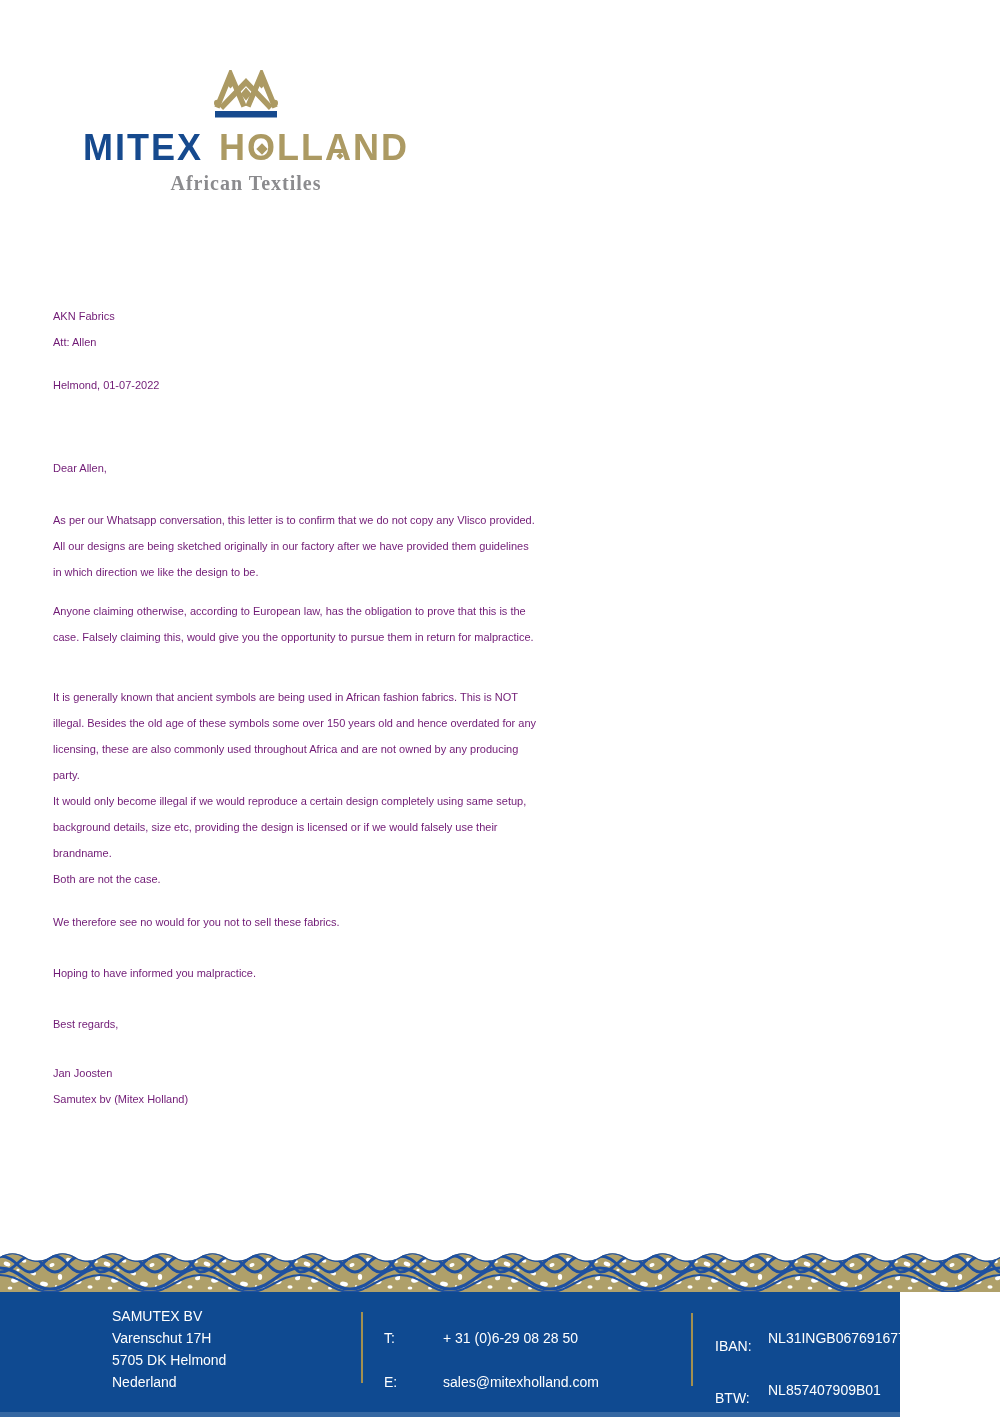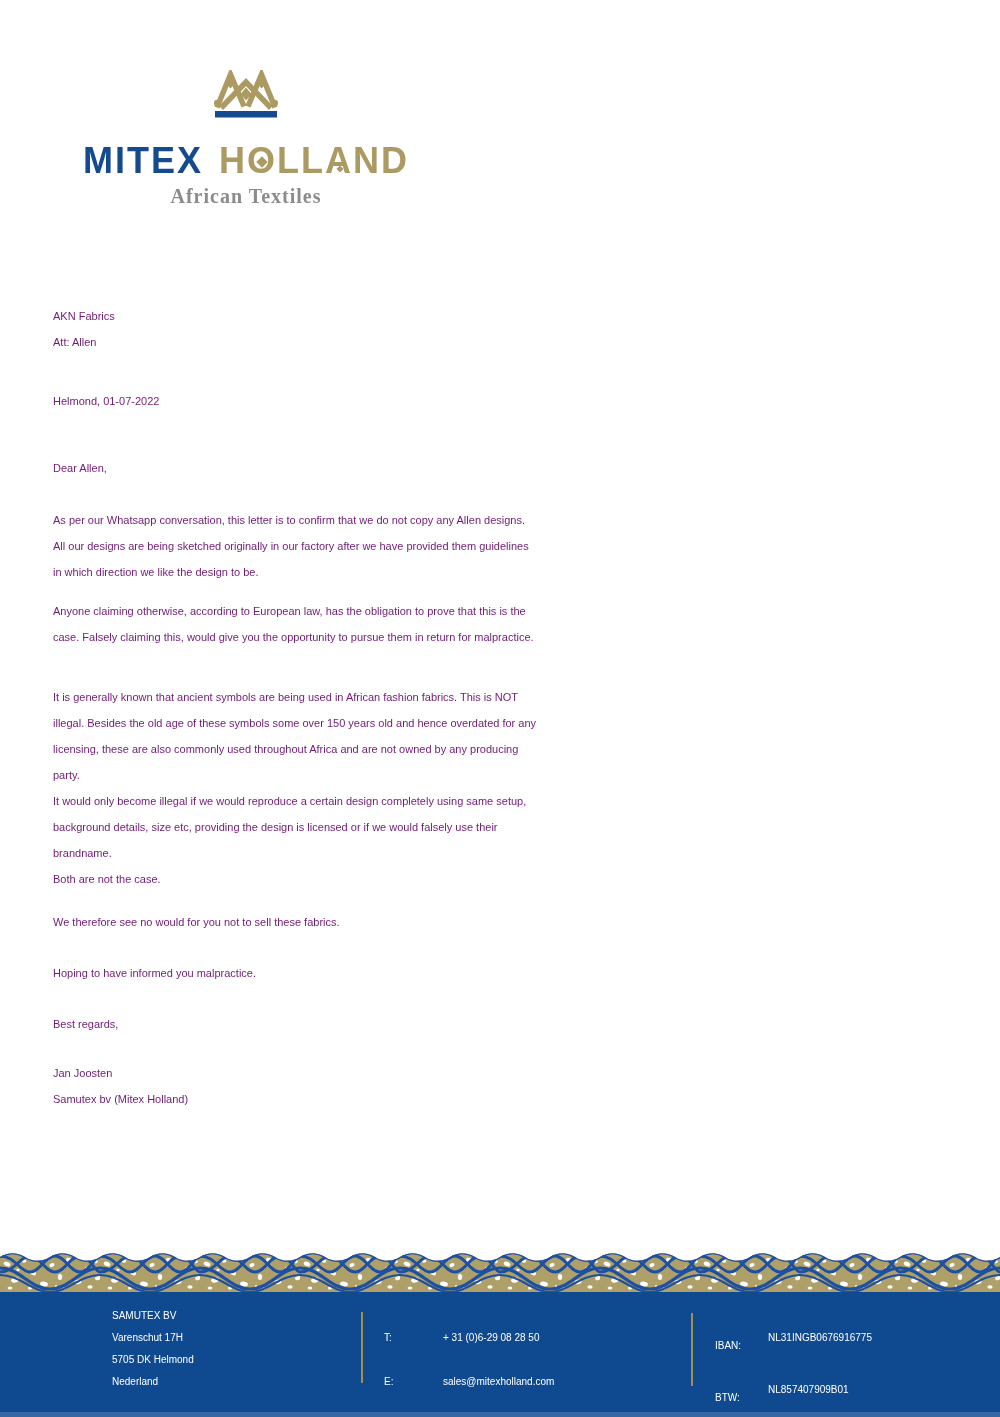--- a/index.html
+++ b/index.html
@@ -2,40 +2,40 @@
 <html><head>
 <meta charset="utf-8">
 <style>
   html,body{margin:0;padding:0;background:#ffffff;}
   .page{position:relative;width:1000px;height:1417px;background:#ffffff;
         font-family:"Liberation Sans",sans-serif;overflow:hidden;}
 
   
   .logo-block{position:absolute;left:0;top:70px;width:492px;text-align:center;}
   .crown{display:block;margin:0 auto;}
-  .wordmark{margin-top:21px;font-weight:700;font-size:36px;line-height:44px;
+  .wordmark{margin-top:8px;font-weight:700;font-size:36px;line-height:44px;
             letter-spacing:2px;white-space:nowrap;}
   .w-mitex{color:#164A8E;margin-right:16px;}
   .w-holland{color:#AC9A63;}
   .ltr{position:relative;display:inline-block;}
   .ltr-o::after{content:"";position:absolute;left:50%;top:53%;width:8px;height:8px;
                 background:#AC9A63;transform:translate(-50%,-50%) rotate(45deg);}
   .ltr-a::after{content:"";position:absolute;left:52%;top:68%;width:5px;height:5px;
                 background:#AC9A63;transform:translate(-50%,-50%) rotate(45deg);}
   .tagline{font-family:"Liberation Serif",serif;font-weight:700;font-size:20px;
            line-height:26px;color:#8B8B8E;letter-spacing:1px;}
 
   
   .tblock{position:absolute;left:53px;width:880px;color:#701a75;
           font-size:11px;line-height:26px;white-space:pre-line;margin-top:44px;}
 
   
   .pattern{position:absolute;left:0;top:1248px;display:block;}
-  .band{position:absolute;left:0;top:1292px;width:1000px;height:125px;
-        background:#0F4A91;color:#ffffff;font-size:10px;}
+  .band{position:absolute;left:0;top:1292px;width:900px;height:125px;
+        background:#0F4A91;color:#ffffff;font-size:14px;}
   .band::after{content:"";position:absolute;left:0;bottom:0;width:100%;height:5px;
         background:rgba(255,255,255,.16);}
   .col{position:absolute;top:13px;line-height:22px;white-space:pre-line;}
   .addr{left:112px;}
   .contact{left:384px;}
   .bank{left:715px;}
   .frow{display:flex;}
   .contact .flabel{width:59px;flex:none;}
   .bank .flabel{width:53px;flex:none;margin-top:8px;}
   .vdiv{position:absolute;width:2px;background:#A39050;}
@@ -65,23 +65,23 @@
     </svg>
     <div class="wordmark">
       <span class="w-mitex">MITEX</span><span class="w-holland"><span class="ltr">H</span><span class="ltr ltr-o">O</span><span class="ltr">LL</span><span class="ltr ltr-a">A</span><span class="ltr">ND</span></span>
     </div>
     <div class="tagline">African Textiles</div>
   </header>
 
   <main>
     <div class="tblock" style="top:259px">AKN Fabrics
 Att: Allen</div>
-    <div class="tblock" style="top:344px">Helmond, 01-07-2022</div>
+    <div class="tblock" style="top:328px">Helmond, 01-07-2022</div>
     <div class="tblock" style="top:411px">Dear Allen,</div>
-    <div class="tblock" style="top:463px">As per our Whatsapp conversation, this letter is to confirm that we do not copy any Allen designs.
+    <div class="tblock" style="top:463px">As per our Whatsapp conversation, this letter is to confirm that we do not copy any Vlisco provided.
 All our designs are being sketched originally in our factory after we have provided them guidelines
 in which direction we like the design to be.</div>
     <div class="tblock" style="top:554px">Anyone claiming otherwise, according to European law, has the obligation to prove that this is the
 case. Falsely claiming this, would give you the opportunity to pursue them in return for malpractice.</div>
     <div class="tblock" style="top:640px">It is generally known that ancient symbols are being used in African fashion fabrics. This is NOT
 illegal. Besides the old age of these symbols some over 150 years old and hence overdated for any
 licensing, these are also commonly used throughout Africa and are not owned by any producing
 party.
 It would only become illegal if we would reproduce a certain design completely using same setup,
 background details, size etc, providing the design is licensed or if we would falsely use their

